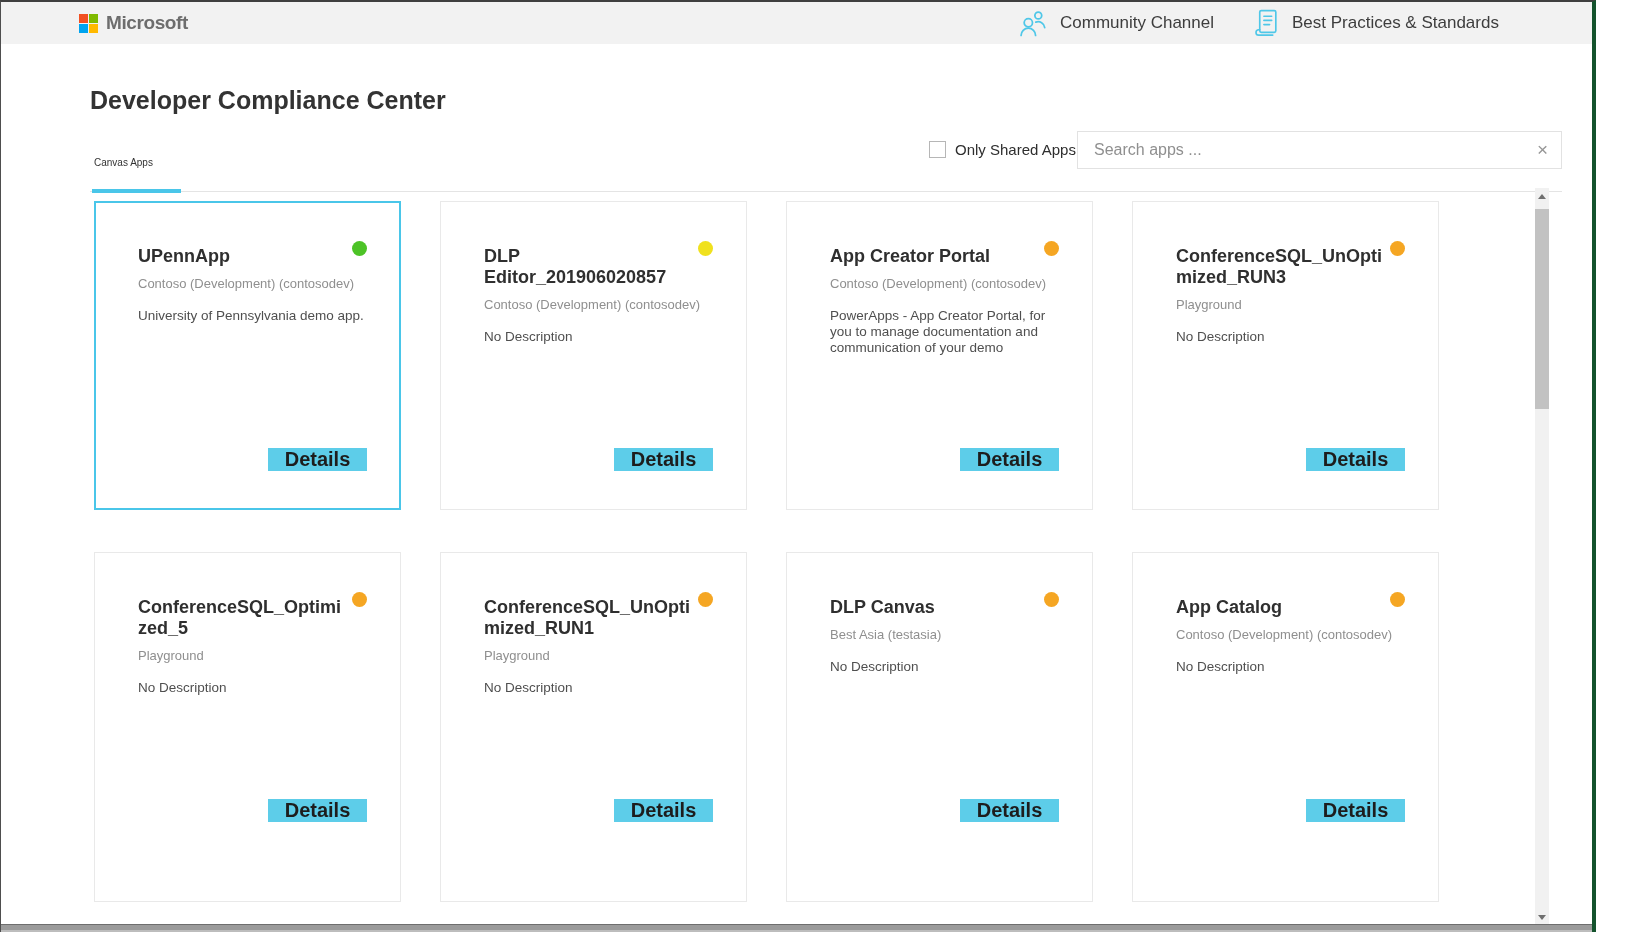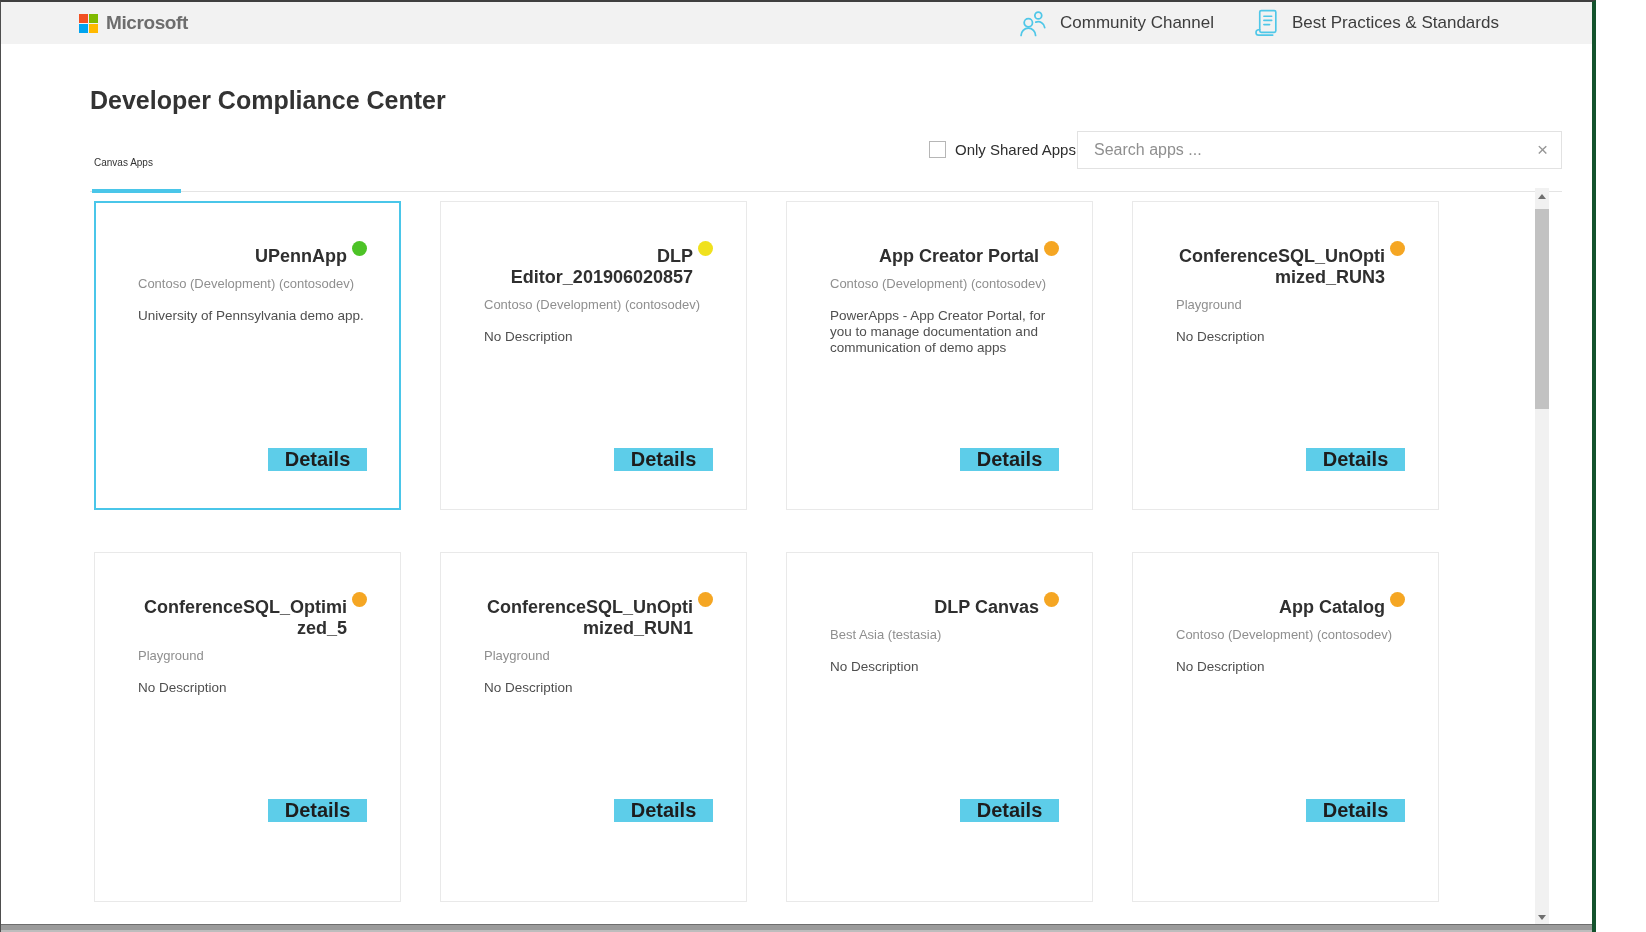--- a/index.html
+++ b/index.html
@@ -35,21 +35,21 @@
   .searchbox input::placeholder { color:#8f8f8f; }
   .search-clear { position:absolute; right:13px; top:50%; transform:translateY(-54%); font-size:19px; color:#979797; cursor:pointer; line-height:1; }
 
   
   .grid { position:absolute; left:93px; top:199px; display:grid;
           grid-template-columns:repeat(4,307px); grid-template-rows:309px 350px;
           column-gap:39px; row-gap:42px; }
   .card { position:relative; background:#fff; border:1px solid #e9e9e9; padding:44px 45px 13px 43px; cursor:pointer; }
   .card.selected { border:2px solid var(--accent,#4ac6e9); padding:43px 44px 0 42px; }
   .card-title { font-size:18px; font-weight:bold; color:#2f2f2f; line-height:21px; width:209px;
-                overflow-wrap:break-word; word-break:break-word; margin-bottom:9px;text-align:right; }
+                overflow-wrap:break-word; word-break:break-word; margin-bottom:9px; }
   .card-env { font-size:13px; color:#8f8f8f; margin-bottom:17px; }
   .card-desc { font-size:13.5px; color:#4f4f4f; line-height:16px; width:232px; }
   .dot { position:absolute; top:39px; right:33px; width:15px; height:15px; border-radius:50%; }
   .card.selected .dot { top:38px; right:32px; }
   .details-btn { position:absolute; top:246px; right:33px; width:99px; height:23px; border:none;
                  background:var(--details-bg,#5dcde9); color:#1d1d1d; font-size:20px; font-weight:bold;
                  font-family:"Liberation Sans",sans-serif; cursor:pointer; }
   .card.selected .details-btn { top:245px; right:32px; }
 
   
@@ -133,21 +133,21 @@
     <h2 class="card-title">DLP Editor_201906020857</h2>
     <div class="card-env">Contoso (Development) (contosodev)</div>
     <div class="card-desc">No Description</div>
     <button class="details-btn">Details</button>
   </div>
 
   <div class="card">
     <span class="dot" style="background: rgb(245, 166, 35);"></span>
     <h2 class="card-title">App Creator Portal</h2>
     <div class="card-env">Contoso (Development) (contosodev)</div>
-    <div class="card-desc">PowerApps - App Creator Portal, for you to manage documentation and communication of demo apps</div>
+    <div class="card-desc">PowerApps - App Creator Portal, for you to manage documentation and communication of your demo</div>
     <button class="details-btn">Details</button>
   </div>
 
   <div class="card">
     <span class="dot" style="background: rgb(245, 166, 35);"></span>
     <h2 class="card-title">ConferenceSQL_UnOptimized_RUN3</h2>
     <div class="card-env">Playground</div>
     <div class="card-desc">No Description</div>
     <button class="details-btn">Details</button>
   </div>

